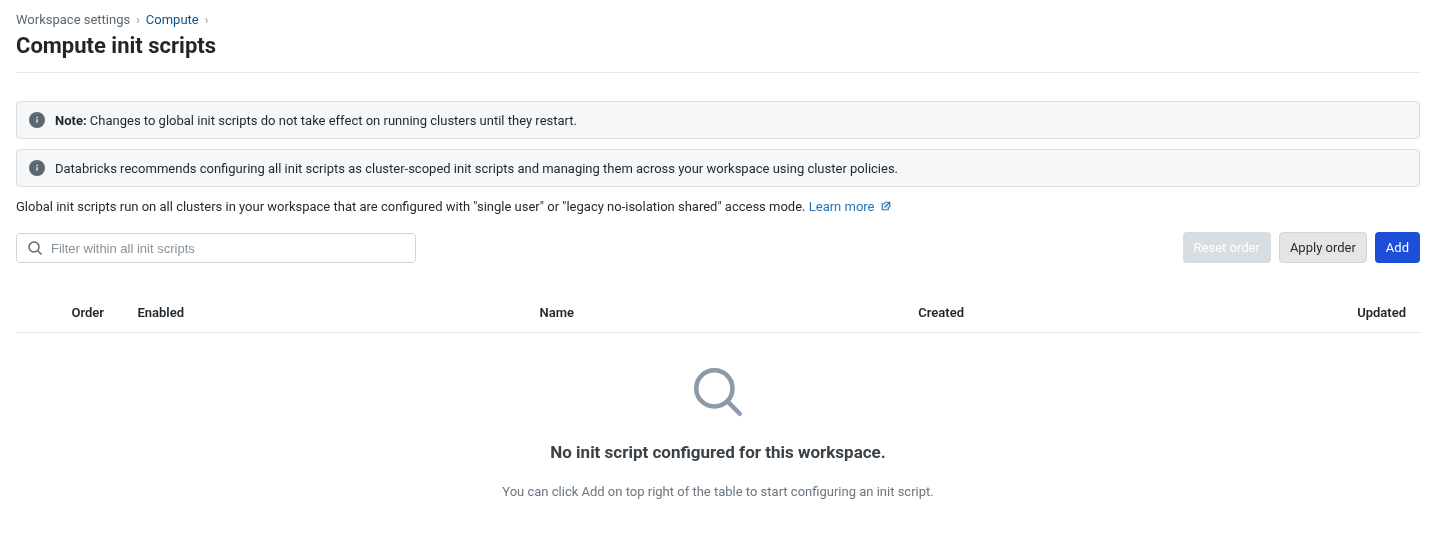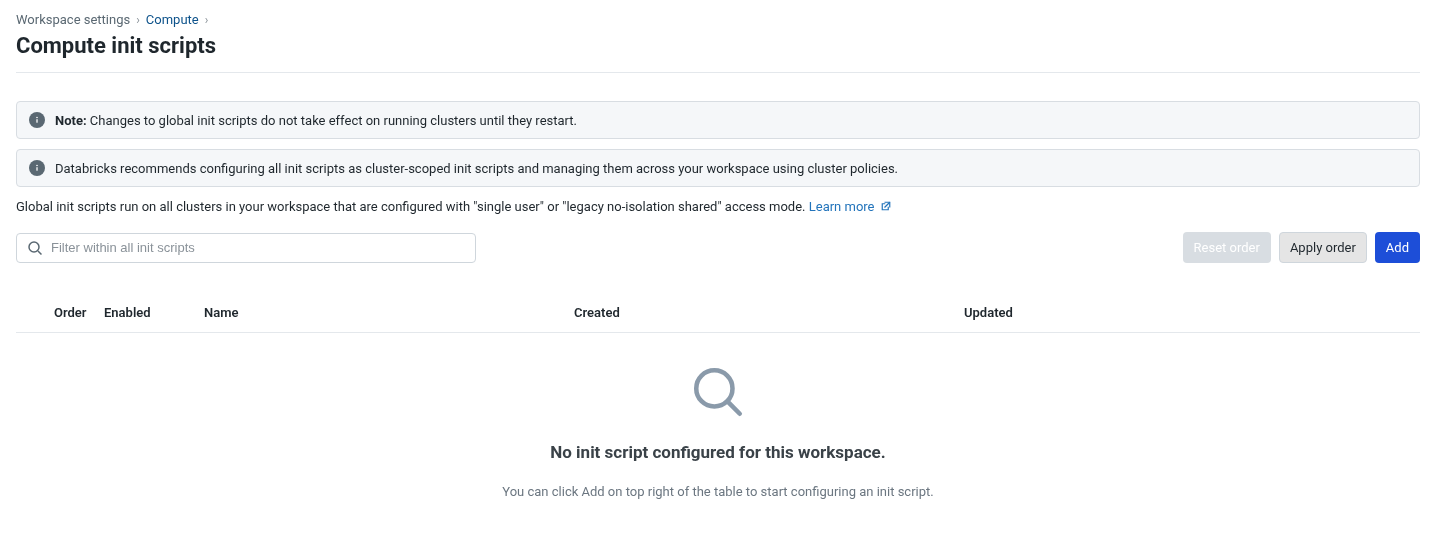--- a/index.html
+++ b/index.html
@@ -93,25 +93,25 @@
       margin-left: 2px;
     }
     .toolbar {
       display: flex;
       align-items: center;
       justify-content: space-between;
       margin-bottom: 30px;
     }
     .search-box {
       display: flex;
-      align-items: center;
+      align-items: flex-end;
       border: 1px solid #cfd6dc;
       border-radius: 4px;
       padding: 6px 10px;
-      width: 460px;
+      width: 400px;
       gap: 8px;
     }
     .search-box svg {
       width: 16px;
       height: 16px;
       color: #5a6872;
       flex-shrink: 0;
     }
     .search-input {
       border: none;
@@ -149,20 +149,21 @@
       background: #1d4ed8;
       color: #fff;
     }
     .table-header {
       display: flex;
       padding: 12px 14px 12px 14px;
       border-bottom: 1px solid #e4e8ec;
       font-size: 13px;
       font-weight: 600;
       color: #1f272d;
+      text-align: right;
     }
     .col-spacer { width: 24px; }
     .col-order { width: 50px; }
     .col-enabled { width: 80px; }
     .col-name { width: 390px; padding-left: 20px; }
     .col-created { width: 390px; }
     .col-updated { flex: 1; }
     .empty-state {
       text-align: center;
       padding: 30px 0 20px 0;

